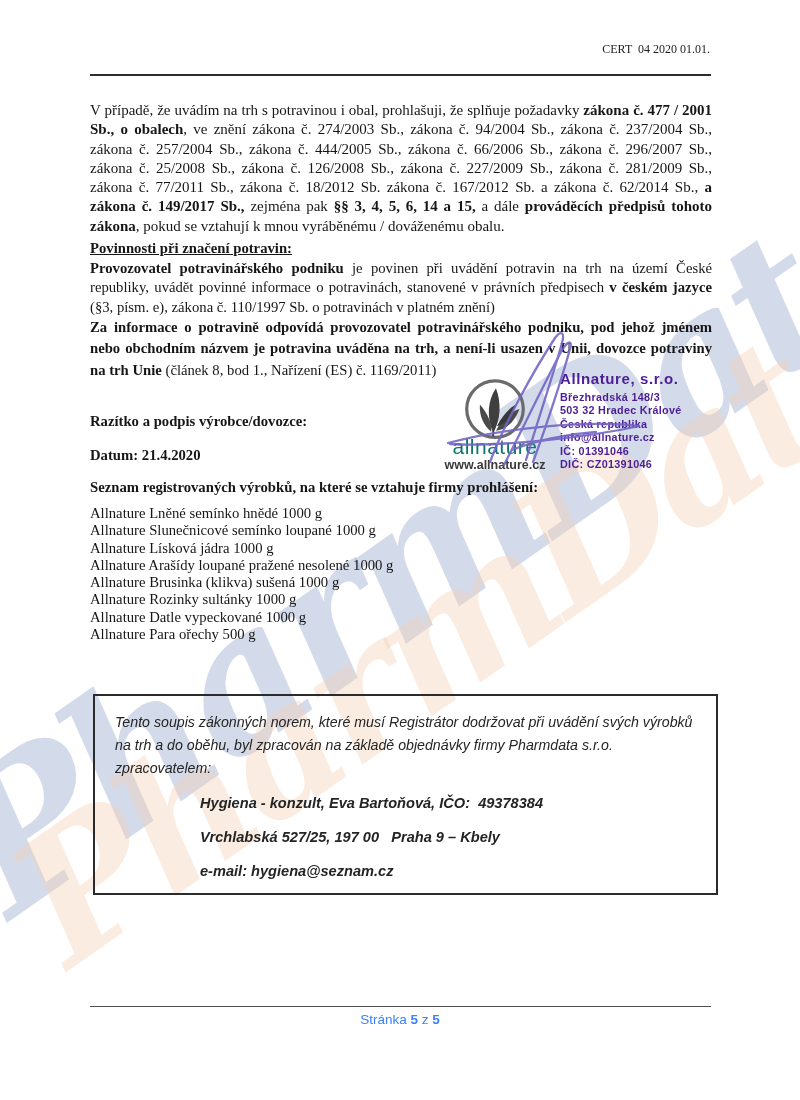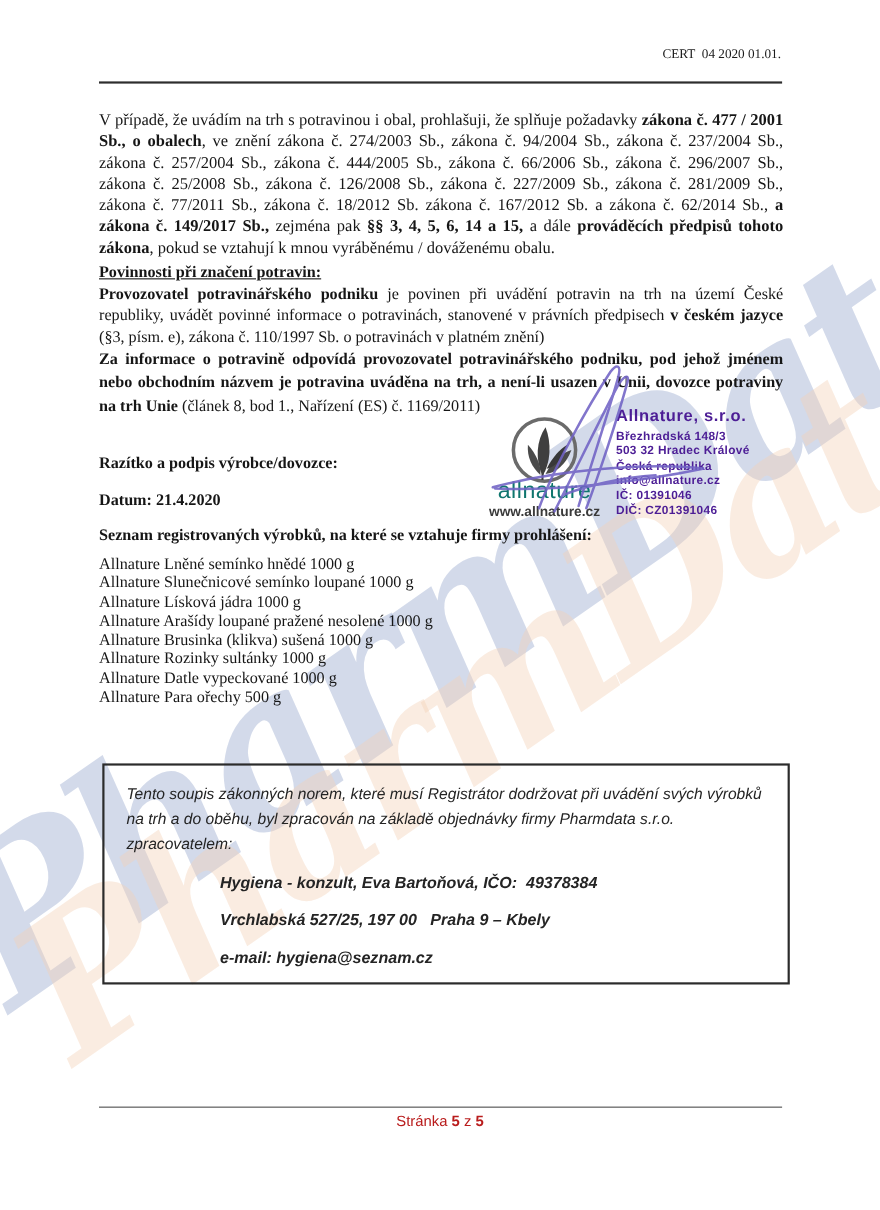--- a/index.html
+++ b/index.html
@@ -68,21 +68,21 @@
   .note-lines > div {
     font-weight:bold; font-size:14.6px; line-height:21px; margin-bottom:13px; white-space:pre-wrap;
   }
   
   .footer-rule {
     position:absolute; top:1006px; left:90px; width:621px; height:0;
     border-top:1.5px solid #4d4d4d;
   }
   .footer-text {
     position:absolute; top:1012px; left:0; width:800px; text-align:center;
-    font-family:"Liberation Sans", sans-serif; font-size:13.5px; color:#b91c1c;
+    font-family:"Liberation Sans", sans-serif; font-size:13.5px; color:#3b82f6;
   }
 </style>
 </head>
 <body>
 
 <div class="page">
 
   <div class="wm wm-blue">PharmData</div>
   <div class="wm wm-peach">PharmData</div>
 

